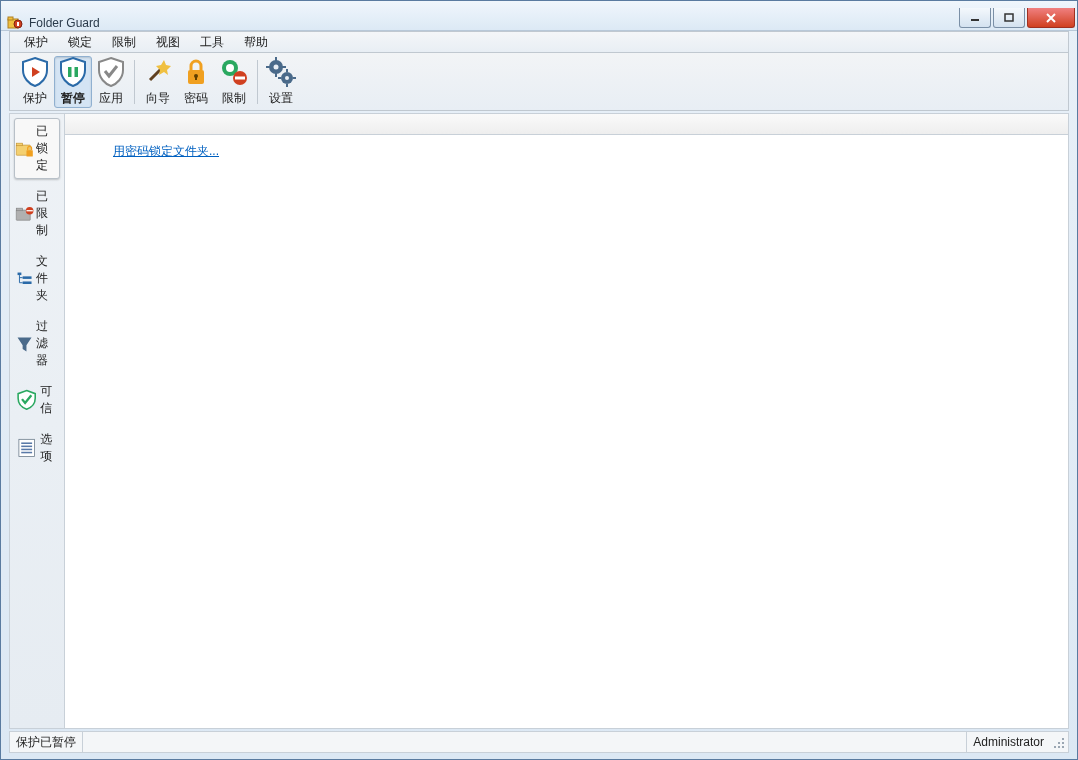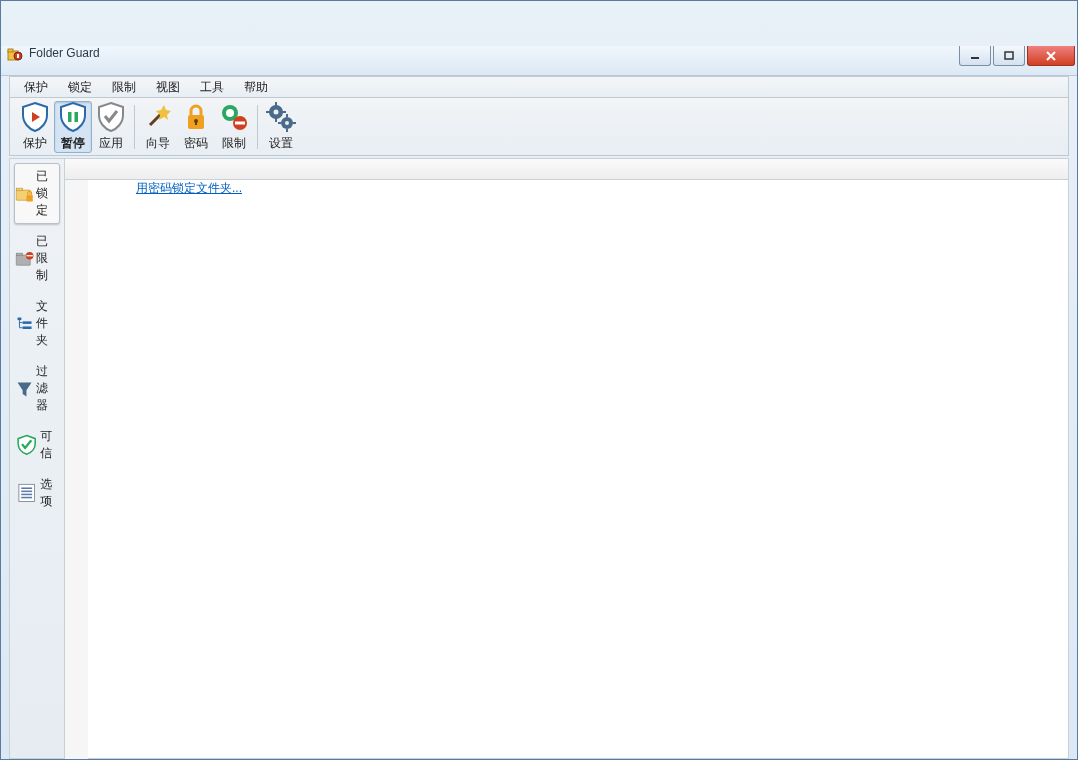--- a/index.html
+++ b/index.html
@@ -7,24 +7,23 @@
 
 .window {
   width: 1078px; height: 760px;
   background: linear-gradient(#e8f0f8, #dce8f4);
   border: 1px solid #5a7ba0;
   display: flex; flex-direction: column;
 }
 
 
 .titlebar {
-  height: 30px; display: flex; align-items: flex-start;
+  height: 30px; display: flex; align-items: flex-end;
   background: linear-gradient(#f0f6fc, #dce9f5);
   border-bottom: 1px solid #b8c8d8;
-  margin-top: 45px;
 }
 .titlebar .app-icon { width: 16px; height: 16px; margin: 0 6px; position: relative; }
 .titlebar .app-icon svg { width: 16px; height: 16px; }
 .titlebar .title { flex: 1; color: #2a3a4a; }
 .win-controls { display: flex; height: 22px; margin-right: 2px; }
 .win-btn {
   width: 32px; height: 20px; margin-top: 0;
   border: 1px solid #7a8fa6; border-top: none;
   display: flex; align-items: center; justify-content: center;
   background: linear-gradient(#f4f8fc, #d4e2f0);
@@ -83,21 +82,21 @@
 
 .mainarea {
   flex: 1; display: flex; flex-direction: column; min-height: 0;
 }
 .list-header {
   height: 22px; background: linear-gradient(#fafafa, #eee);
   border: 1px solid #c8d0d8; border-left: none;
 }
 .list-body {
   flex: 1; background: #fff; border: 1px solid #c8d0d8;
-  border-left: none; border-top: none; padding: 0 48px; margin-left: 23px;
+  border-left: none; border-top: none; padding: 8px 48px;
 }
 .link-row { color: #0060c0; text-decoration: underline; cursor: pointer; }
 
 
 .statusbar {
   height: 22px; display: flex; align-items: center;
   border: 1px solid #c8d0d8; margin: 2px 8px 6px 8px;
   background: #f4f6f8;
 }
 .status-cell { padding: 0 6px; color: #222; }
@@ -313,14 +312,31 @@
 
     <div class="mainarea">
       <div class="list-header"></div>
       <div class="list-body">
         <span class="link-row">用密码锁定文件夹...</span>
       </div>
     </div>
 
   </div>
 
+  <div class="statusbar">
+    <div class="status-cell left">保护已暂停</div>
+    <div class="status-spacer"></div>
+    <div class="status-cell right">Administrator</div>
+    <div class="grip">
+      <svg viewBox="0 0 12 12">
+          <g fill="#9aa6b2">
+            <rect x="8" y="8" width="2" height="2"></rect>
+            <rect x="4" y="8" width="2" height="2"></rect>
+            <rect x="8" y="4" width="2" height="2"></rect>
+            <rect x="0" y="8" width="2" height="2"></rect>
+            <rect x="4" y="4" width="2" height="2"></rect>
+            <rect x="8" y="0" width="2" height="2"></rect>
+          </g>
+        </svg>
+    </div>
+  </div>
 
 </div>
 
 </body></html>

